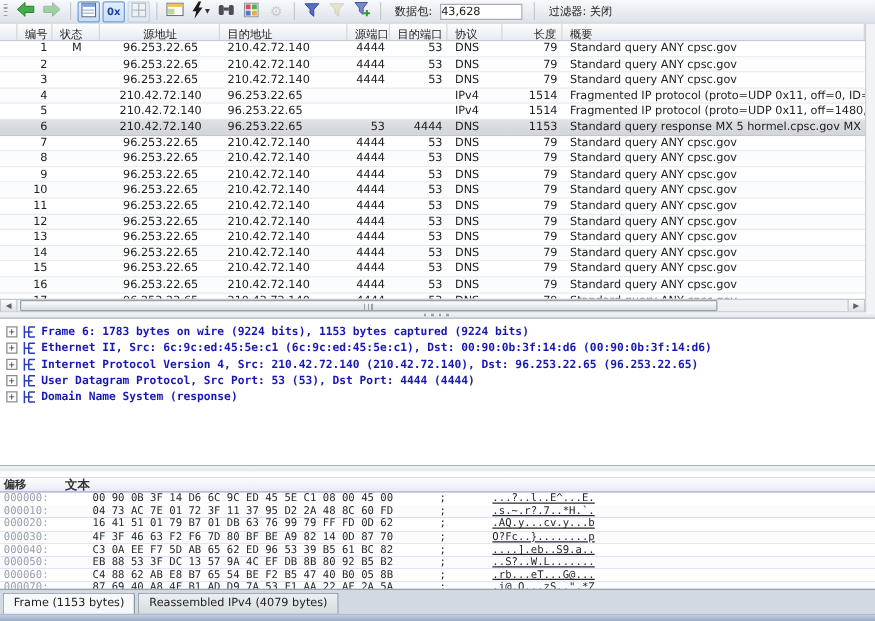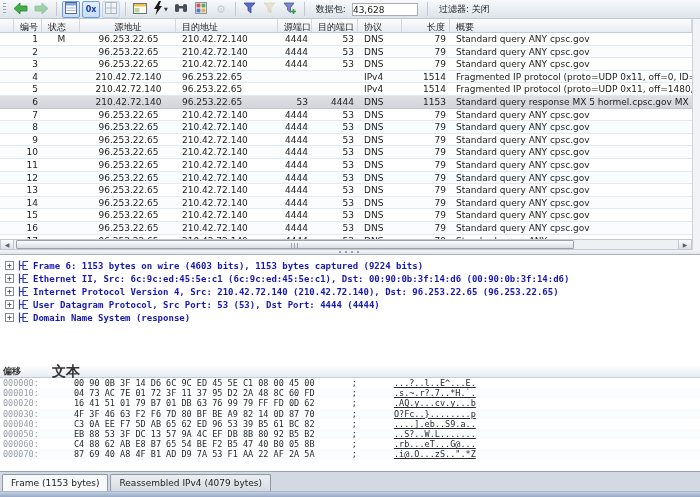--- a/index.html
+++ b/index.html
@@ -66,31 +66,31 @@
     border-top:1px solid #aab0ba; border-bottom:1px solid #aab0ba; padding:4px 0 0 5px; overflow:hidden; }
   .titem { display:flex; align-items:center; height:13px; white-space:nowrap; }
   .exp { width:9px; height:9px; border:1px solid #848a94; background:#fff; color:#333;
     font-size:8px; line-height:7px; text-align:center; flex:none; margin-right:4px;
     font-family:"DejaVu Sans Mono",monospace; }
   .ticon { flex:none; margin-right:4px; display:inline-flex; }
   .tlabel-txt { font-family:"DejaVu Sans Mono","Liberation Mono",monospace; font-weight:bold;
     font-size:9px; color:#1717b4; }
 
   
-  #hex-panel { position:absolute; left:0; top:366px; width:700px; height:94px; background:#8b5cf6; }
+  #hex-panel { position:absolute; left:0; top:382px; width:700px; height:94px; background:#8b5cf6; }
   #hex-header { height:12px; background:linear-gradient(#fdfdfe,#e7ebf1);
     border-bottom:1px solid #c6ccd4; display:flex; align-items:center; font-weight:bold; }
   #hex-header .hoff { color:#333; }
   .mono { font-family:"DejaVu Sans Mono","Liberation Mono",monospace; font-size:8.5px; white-space:pre; }
   .hrow { height:10.2px; line-height:10.2px; display:flex; background:#fff;gap:32px; }
   .hrow:nth-child(even){ background:#fbfcfd; }
   .hoff { width:42px; flex:none; padding-left:3px; color:#98a0ac; }
   .hbytes { color:#26292e; } .hsep { color:#26292e; } .hascii { color:#26292e;text-decoration:underline; }
   #hex-cols { margin-left:0; color:#333; }
-  #hex-text-h { margin-left:10px; color:#333; font-family:"DejaVu Sans",sans-serif; font-size:14px; }
+  #hex-text-h { margin-left:10px; color:#333; font-family:"DejaVu Sans",sans-serif; font-size:10px; }
 
   
   #tab-bar { position:absolute; left:0; top:471px; width:700px; height:20px;
     background:#d2d9e2; border-top:1px solid #9aa2ad; padding:2px 0 0 2px; display:flex; gap:2px; }
   .tab { height:18px; padding:3px 8px 0 8px; border:1px solid #8e98a5; border-bottom:none;
     border-radius:2px 2px 0 0; background:linear-gradient(#eceff2,#d6dbe1); color:#222; white-space:nowrap; }
   .tab.active { background:#f7f8fa; font-weight:normal; height:19px; }
 
   #bottom-strip { position:absolute; left:0; top:491px; width:700px; height:6px;
     background:linear-gradient(#c3cfe1,#96a9c6); border-top:1px solid #aab6ca; }
@@ -420,21 +420,21 @@
     </div>
 
   <div id="tree-panel">
       <div class="titem">
         <span class="exp">+</span>
         <span class="ticon">
           <svg width="11" height="11" viewBox="0 0 11 11">
             <path d="M1.5 0.5 V10.5 M1.5 5.5 H5 M5 1.5 V9.5 M5 1.5 H10 M5 9.5 H10 M5 5.5 H8" stroke="#2b3bbf" stroke-width="1.2" fill="none"></path>
           </svg>
         </span>
-        <span class="tlabel-txt">Frame 6: 1153 bytes on wire (4603 bits), 1153 bytes captured (9224 bits)</span>
+        <span class="tlabel-txt">Frame 6: 1783 bytes on wire (9224 bits), 1153 bytes captured (9224 bits)</span>
       </div>
       <div class="titem">
         <span class="exp">+</span>
         <span class="ticon">
           <svg width="11" height="11" viewBox="0 0 11 11">
             <path d="M1.5 0.5 V10.5 M1.5 5.5 H5 M5 1.5 V9.5 M5 1.5 H10 M5 9.5 H10 M5 5.5 H8" stroke="#2b3bbf" stroke-width="1.2" fill="none"></path>
           </svg>
         </span>
         <span class="tlabel-txt">Ethernet II, Src: 6c:9c:ed:45:5e:c1 (6c:9c:ed:45:5e:c1), Dst: 00:90:0b:3f:14:d6 (00:90:0b:3f:14:d6)</span>
       </div>

